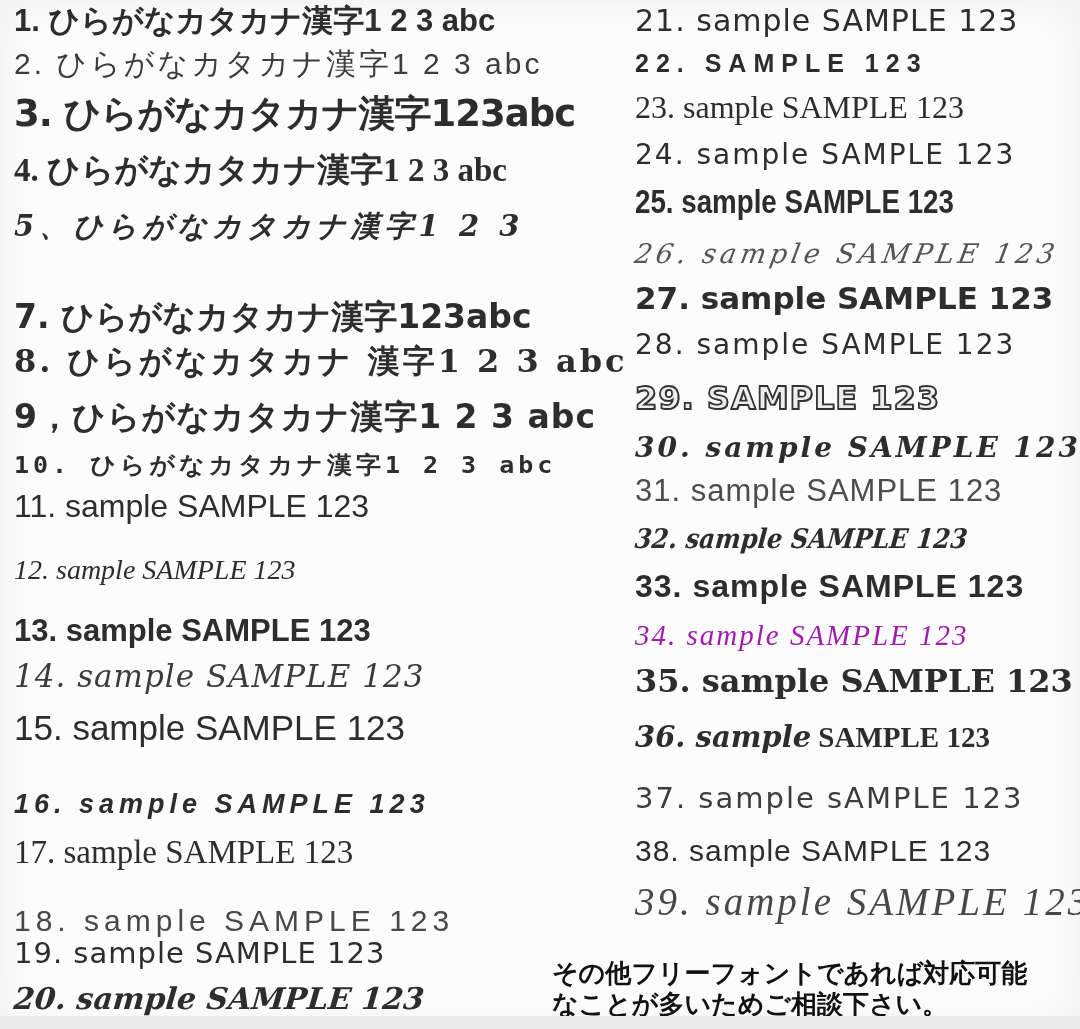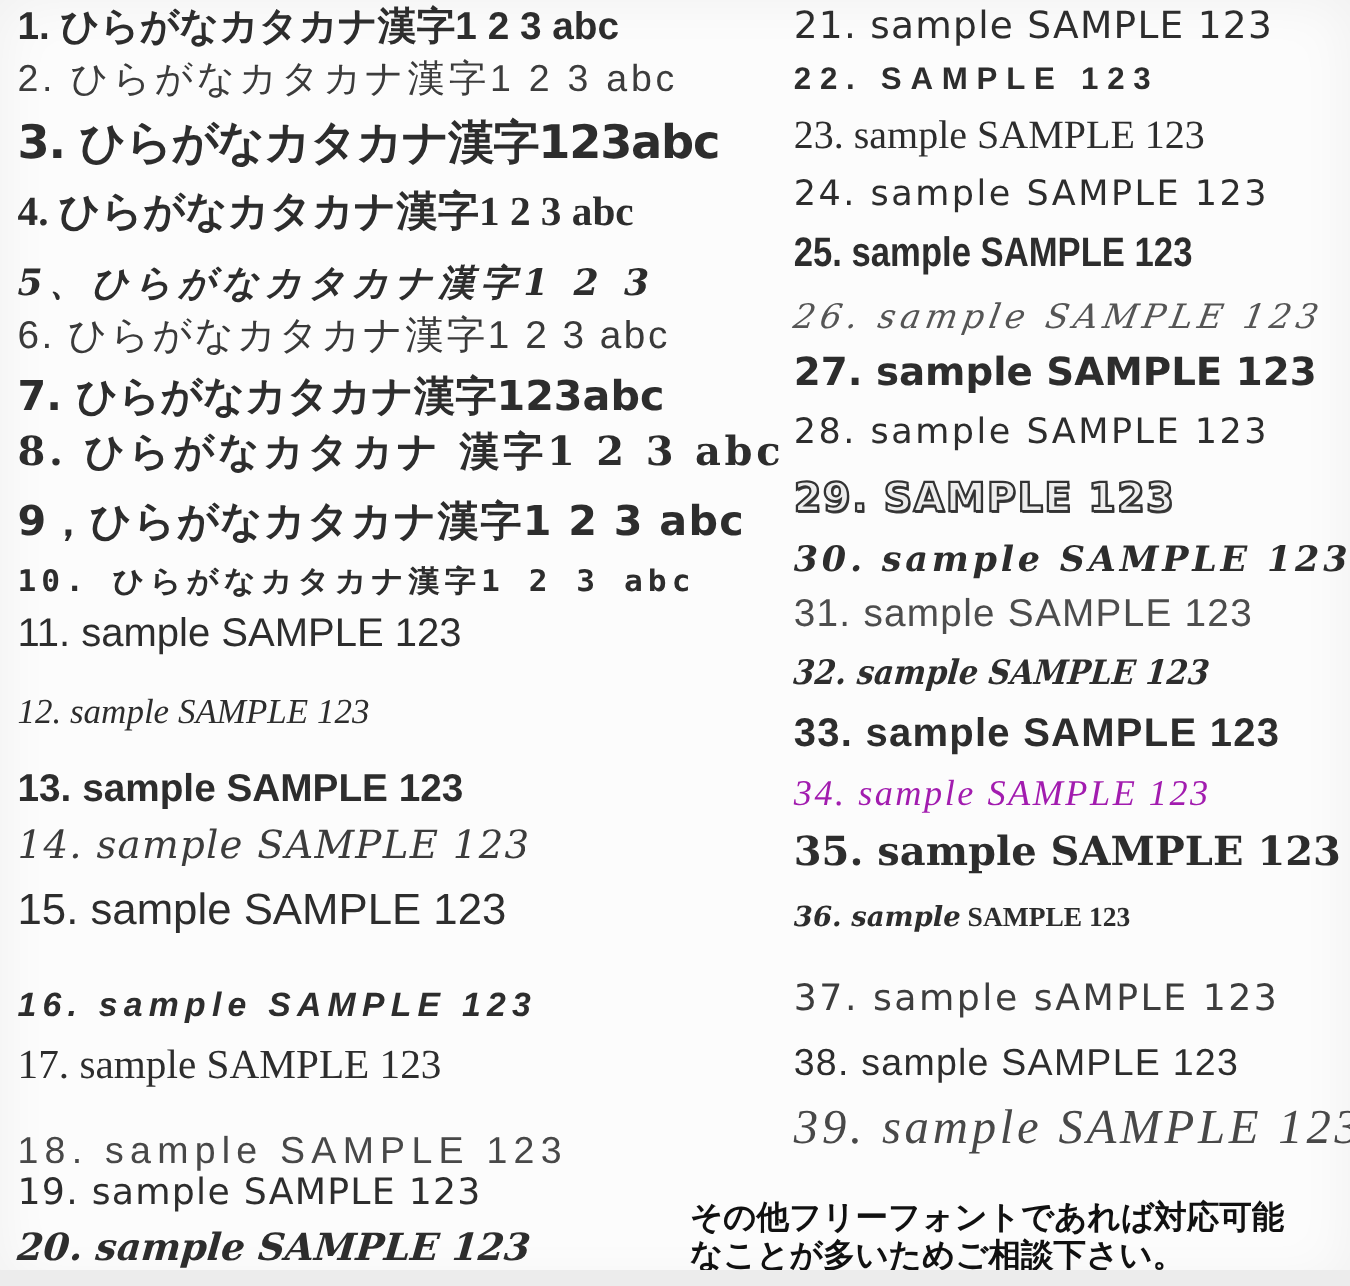--- a/index.html
+++ b/index.html
@@ -56,21 +56,21 @@
   .i26{top:240px; font-size:27px;}
   .i27{top:282px; font-size:31px;}
   .i28{top:330px; font-size:28px;}
   .i29{top:382px; font-size:32px;}
   .i30{top:433px; font-size:28px;}
   .i31{top:475px; font-size:31px;}
   .i32{top:525px; font-size:27px;}
   .i33{top:570px; font-size:32px;}
   .i34{top:620px; font-size:29px;}
   .i35{top:665px; font-size:32px;}
-  .i36{top:722px; font-size:22px;}
+  .i36{top:722px; font-size:29px;}
   .i37{top:783px; font-size:29px;}
   .i38{top:835px; font-size:30px;}
   .i39{top:882px; font-size:39px;}
 
   
   .f-gothic-b   {font-family:"Liberation Sans",sans-serif;font-weight:bold;}
   .f-gothic-l   {font-family:"Liberation Sans",sans-serif;letter-spacing:3px;color:#3c3c3c;}
   .f-round-hv   {font-family:"DejaVu Sans",sans-serif;font-weight:bold;letter-spacing:-1px;}
   .f-mincho-b   {font-family:"Liberation Serif",serif;font-weight:bold;}
   .f-gyosho     {font-family:"DejaVu Serif",serif;font-style:italic;font-weight:bold;letter-spacing:5px;}
@@ -123,21 +123,20 @@
 </head>
 <body>
 
 <div class="sheet">
 
   <div class="item i1  f-gothic-b">1.  ひらがなカタカナ漢字1 2 3 abc</div>
   <div class="item i2  f-gothic-l">2.  ひらがなカタカナ漢字1 2 3 abc</div>
   <div class="item i3  f-round-hv">3. ひらがなカタカナ漢字123abc</div>
   <div class="item i4  f-mincho-b">4.  ひらがなカタカナ漢字1 2 3 abc</div>
   <div class="item i5  f-gyosho">5、ひらがなカタカナ漢字1 2 3</div>
-  <div class="item i6  f-round-l">6. ひらがなカタカナ漢字1 2 3 abc</div>
   <div class="item i7  f-pop-b">7. ひらがなカタカナ漢字123abc</div>
   <div class="item i8  f-brushpop">8. ひらがなカタカナ 漢字1 2 3 abc</div>
   <div class="item i9  f-round-hv2">9，ひらがなカタカナ漢字1 2 3 abc</div>
   <div class="item i10 f-techno">10. ひらがなカタカナ漢字1 2 3 abc</div>
   <div class="item i11 f-sans">11. sample SAMPLE 123</div>
   <div class="item i12 f-serif-i">12. sample SAMPLE 123</div>
   <div class="item i13 f-sans-b">13. sample SAMPLE 123</div>
   <div class="item i14 f-script">14. sample SAMPLE 123</div>
   <div class="item i15 f-sans">15. sample SAMPLE 123</div>
   <div class="item i16 f-sans-bi-sp">16. sample SAMPLE 123</div>

